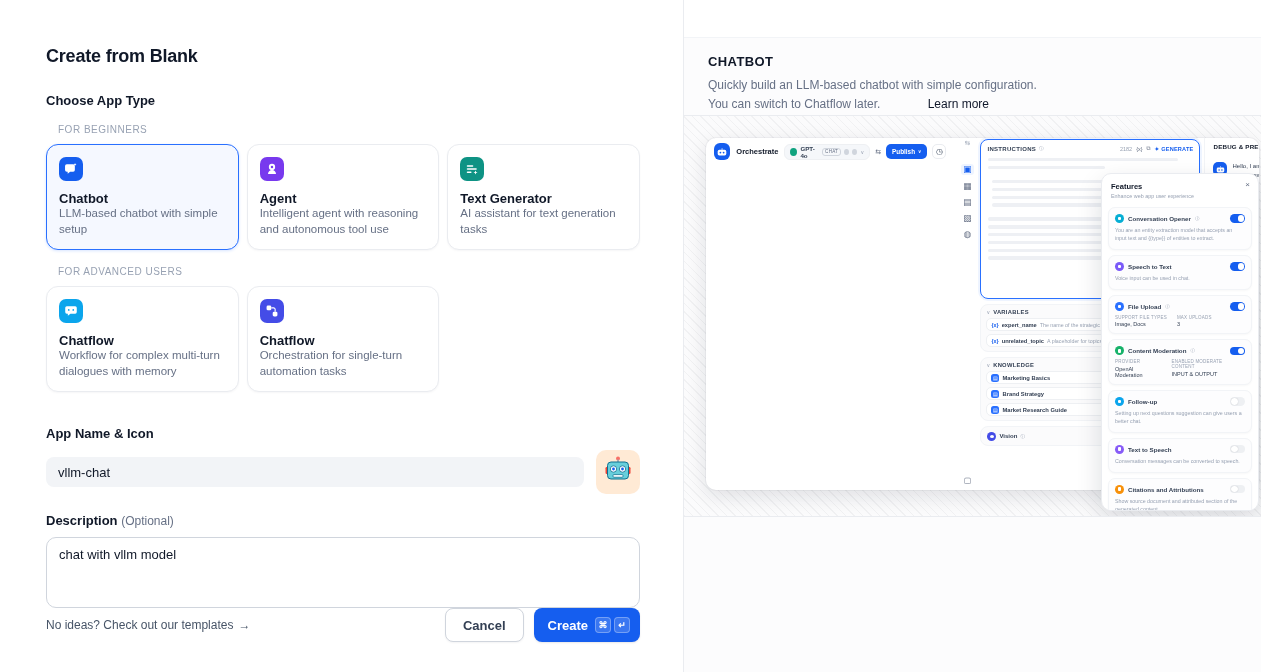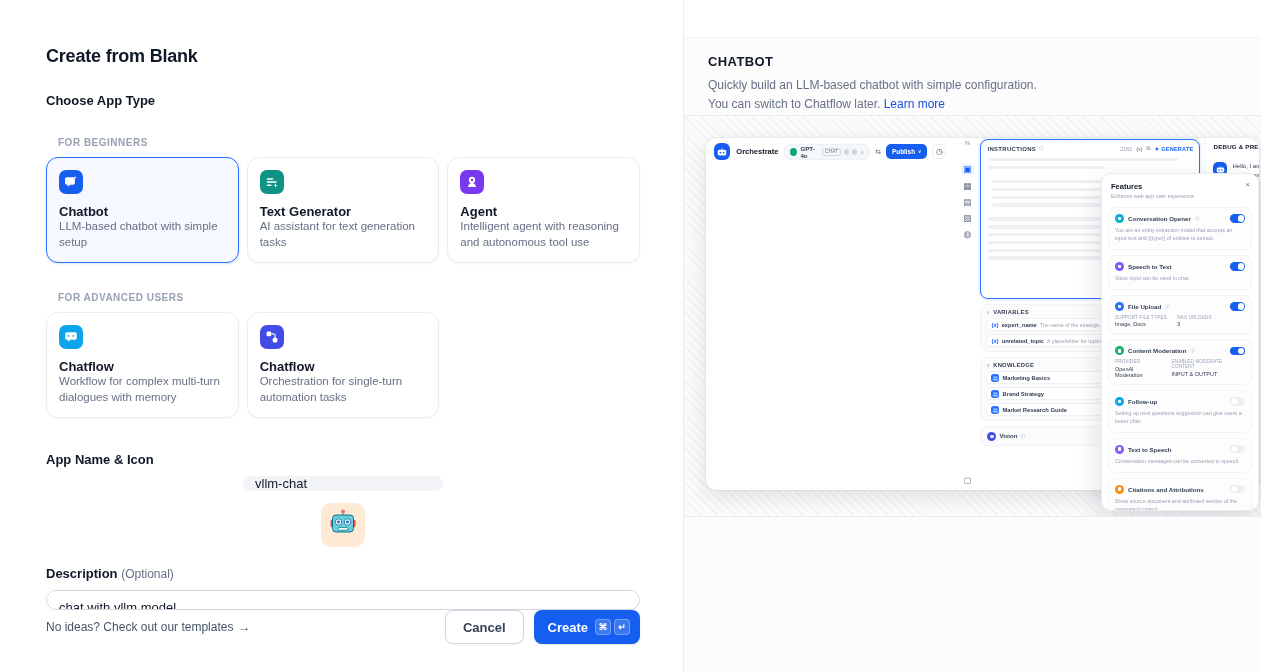--- a/index.html
+++ b/index.html
@@ -4,51 +4,51 @@
 <style>
   * { margin:0; padding:0; box-sizing:border-box; }
   html,body { width:1261px; height:672px; overflow:hidden; background:#fff; }
   body { font-family:"Liberation Sans", sans-serif; color:#101828; }
   .screen { width:1261px; height:672px; display:flex; }
 
   
   .left-panel { width:683px; min-width:683px; background:#fff; padding:46px 43px 30px 46px; display:flex; flex-direction:column; }
   .lp-title { font-size:18px; font-weight:bold; letter-spacing:-0.2px; color:#101828; }
   .lp-choose { margin-top:26px; font-size:13px; font-weight:600; color:#101828; }
-  .group-label { margin:29px 0 9px; font-size:10px; font-weight:700; color:#98a2b3; letter-spacing:0.5px;padding-left:12px; }
+  .group-label { margin:16px 0 9px; font-size:10px; font-weight:400; color:#98a2b3; letter-spacing:0.5px;padding-left:12px; }
   .cards { display:grid; grid-template-columns:repeat(3,1fr); gap:8px; }
   .card { background:#fff; border:1px solid #eaecf0; border-radius:12px; padding:12px; min-height:101px; cursor:pointer; box-shadow:0 1px 2px rgba(16,24,40,0.04); position:relative; }
   .card.selected { border:1.5px solid #2970ff; background:#f5f8ff; box-shadow:0 1px 3px rgba(41,112,255,0.18); }
   .card-icon { width:24px; height:24px; border-radius:7px; display:flex; align-items:center; justify-content:center; }
   .card-title { margin-top:10px; font-size:13px; font-weight:600; color:#101828; }
   .card-desc { margin-top:0; font-size:11.5px; color:#667085; line-height:1.35; }
   .field-label { font-size:13px; font-weight:600; color:#101828; }
   .lbl-appname { margin:34px 0 9px; }
   .lbl-desc { margin:19px 0 9px; }
   .optional { font-weight:400; color:#667085; font-size:12px; }
-  .name-row { display:flex; align-items:center; gap:12px;flex-direction:column; }
+  .name-row { display:flex; align-items:center; gap:12px; }
   .name-input { flex:1; height:30px; background:#f2f4f7; border:none; outline:none; border-radius:8px; padding:0 12px; font-size:13px; color:#101828; font-family:inherit; }
   .app-icon { width:44px; height:44px; min-width:44px; border-radius:10px; background:#ffead5; display:flex; align-items:center; justify-content:center; }
   .desc-textarea { width:100%; height:72px; border:1px solid #d0d5dd; border-radius:10px; background:#fff; padding:9px 12px; font-size:13px; color:#101828; resize:none; outline:none; font-family:inherit; }
   .lp-footer { margin-top:auto; display:flex; align-items:center; }
   .templates-link { font-size:12px; color:#475467; display:flex; align-items:center; gap:5px; cursor:pointer; }
   .lp-buttons { margin-left:auto; display:flex; gap:10px; }
   .btn { height:34px; border-radius:8px; font-size:13px; font-weight:600; display:flex; align-items:center; cursor:pointer; font-family:inherit; }
   .btn-cancel { background:#fff; border:1px solid #d0d5dd; color:#344054; padding:0 17px; box-shadow:0 1px 2px rgba(16,24,40,0.05); }
   .btn-create { background:#155eef; border:none; color:#fff; padding:0 10px 0 14px; gap:7px; box-shadow:0 1px 2px rgba(16,24,40,0.1); }
   .key-chip { width:16px; height:16px; border-radius:4px; background:rgba(255,255,255,0.16); border:0.5px solid rgba(255,255,255,0.3); font-size:9px; display:flex; align-items:center; justify-content:center; }
   .btn-create .keys { display:flex; gap:3px; }
 
   
   .right-panel { flex:1; border-left:1px solid #eaecf0; background:#fcfcfd; display:flex; flex-direction:column; overflow:hidden; }
   .rp-topstrip { height:38px; background:#fff; border-bottom:1px solid #f2f4f7; }
   .rp-header { height:77px; padding:16px 24px 0; }
   .rp-title { font-size:13px; font-weight:bold; letter-spacing:0.4px; color:#101828; }
   .rp-desc { margin-top:7px; font-size:12px; color:#667085; line-height:1.55; max-width:345px; }
-  .learn-more { color:#1d4ed8; cursor:pointer; }
+  .learn-more { color:#0f172a; cursor:pointer;margin-left:44px; }
   .preview-zone { position:relative; height:402px; border-top:1px solid #eaecf0; border-bottom:1px solid #eaecf0;
     background:repeating-linear-gradient(45deg, rgba(16,24,40,0.045) 0 1px, transparent 1px 6px), #fbfbfc; overflow:hidden; }
   .rp-bottom { flex:1; }
 
   
   .pv-card { position:absolute; left:22px; top:22px; width:553px; height:352px; background:#fff; border-radius:10px;
     box-shadow:0 6px 20px rgba(16,24,40,0.12), 0 0 0 1px rgba(16,24,40,0.04); display:flex; flex-direction:row; overflow:hidden; }
   .pv-topbar { height:27px; min-height:27px; display:flex; align-items:center; padding:0 8px; gap:6px; }
   .pv-app-icon { width:17px; height:17px; border-radius:6px; background:#155eef; display:flex; align-items:center; justify-content:center; }
   .pv-title { font-size:7.5px; font-weight:bold; color:#101828; }
@@ -156,41 +156,41 @@
             <div class="card-icon" style="background: rgb(21, 94, 239);">
               <svg width="14" height="14" viewBox="0 0 16 16">
                 <path fill="#fff" d="M3.2 2.6h7.2a2 2 0 0 1 2 2v4.4a2 2 0 0 1-2 2H7l-2.8 2.3v-2.3h-1a2 2 0 0 1-2-2V4.6a2 2 0 0 1 2-2z"></path>
                 <path fill="#fff" d="M12.6 1.2l.5 1.2 1.2.5-1.2.5-.5 1.2-.5-1.2-1.2-.5 1.2-.5z"></path>
               </svg>
             </div>
             <div class="card-title">Chatbot</div>
             <div class="card-desc">LLM-based chatbot with simple setup</div>
           </div>
           <div class="card">
+            <div class="card-icon" style="background: rgb(120, 57, 238);">
+              <svg width="14" height="14" viewBox="0 0 16 16">
+                <circle cx="8" cy="5.6" r="3.6" fill="#fff"></circle>
+                <path d="M3.4 13.8c0-2.5 2-4.6 4.6-4.6s4.6 2.1 4.6 4.6z" fill="#fff"></path>
+                <circle cx="8" cy="5.6" r="1.4" fill="#7839ee"></circle>
+              </svg>
+            </div>
+            <div class="card-title">Agent</div>
+            <div class="card-desc">Intelligent agent with reasoning and autonomous tool use</div>
+          </div>
+          <div class="card">
             <div class="card-icon" style="background: rgb(14, 147, 132);">
               <svg width="14" height="14" viewBox="0 0 16 16">
                 <rect x="2" y="3.6" width="7.5" height="1.7" rx="0.85" fill="#fff"></rect>
                 <rect x="2" y="7.2" width="11.5" height="1.7" rx="0.85" fill="#fff"></rect>
                 <rect x="2" y="10.8" width="5.5" height="1.7" rx="0.85" fill="#fff"></rect>
                 <path fill="#fff" d="M12 9.6l.7 1.7 1.7.7-1.7.7-.7 1.7-.7-1.7-1.7-.7 1.7-.7z"></path>
               </svg>
             </div>
             <div class="card-title">Text Generator</div>
             <div class="card-desc">AI assistant for text generation tasks</div>
-          </div>
-          <div class="card">
-            <div class="card-icon" style="background: rgb(120, 57, 238);">
-              <svg width="14" height="14" viewBox="0 0 16 16">
-                <circle cx="8" cy="5.6" r="3.6" fill="#fff"></circle>
-                <path d="M3.4 13.8c0-2.5 2-4.6 4.6-4.6s4.6 2.1 4.6 4.6z" fill="#fff"></path>
-                <circle cx="8" cy="5.6" r="1.4" fill="#7839ee"></circle>
-              </svg>
-            </div>
-            <div class="card-title">Agent</div>
-            <div class="card-desc">Intelligent agent with reasoning and autonomous tool use</div>
           </div>
         </div>
         <div class="group-label">FOR ADVANCED USERS</div>
         <div class="cards">
           <div class="card">
             <div class="card-icon" style="background: rgb(11, 165, 236);">
               <svg width="14" height="14" viewBox="0 0 16 16">
                 <path fill="#fff" d="M3.2 2.6h9.6a1.8 1.8 0 0 1 1.8 1.8v4.8a1.8 1.8 0 0 1-1.8 1.8H7.4l-3 2.4v-2.4h-1.2a1.8 1.8 0 0 1-1.8-1.8V4.4a1.8 1.8 0 0 1 1.8-1.8z"></path>
                 <circle cx="5.4" cy="6.8" r="1" fill="#0ba5ec"></circle>
                 <circle cx="10.6" cy="6.8" r="1" fill="#0ba5ec"></circle>

